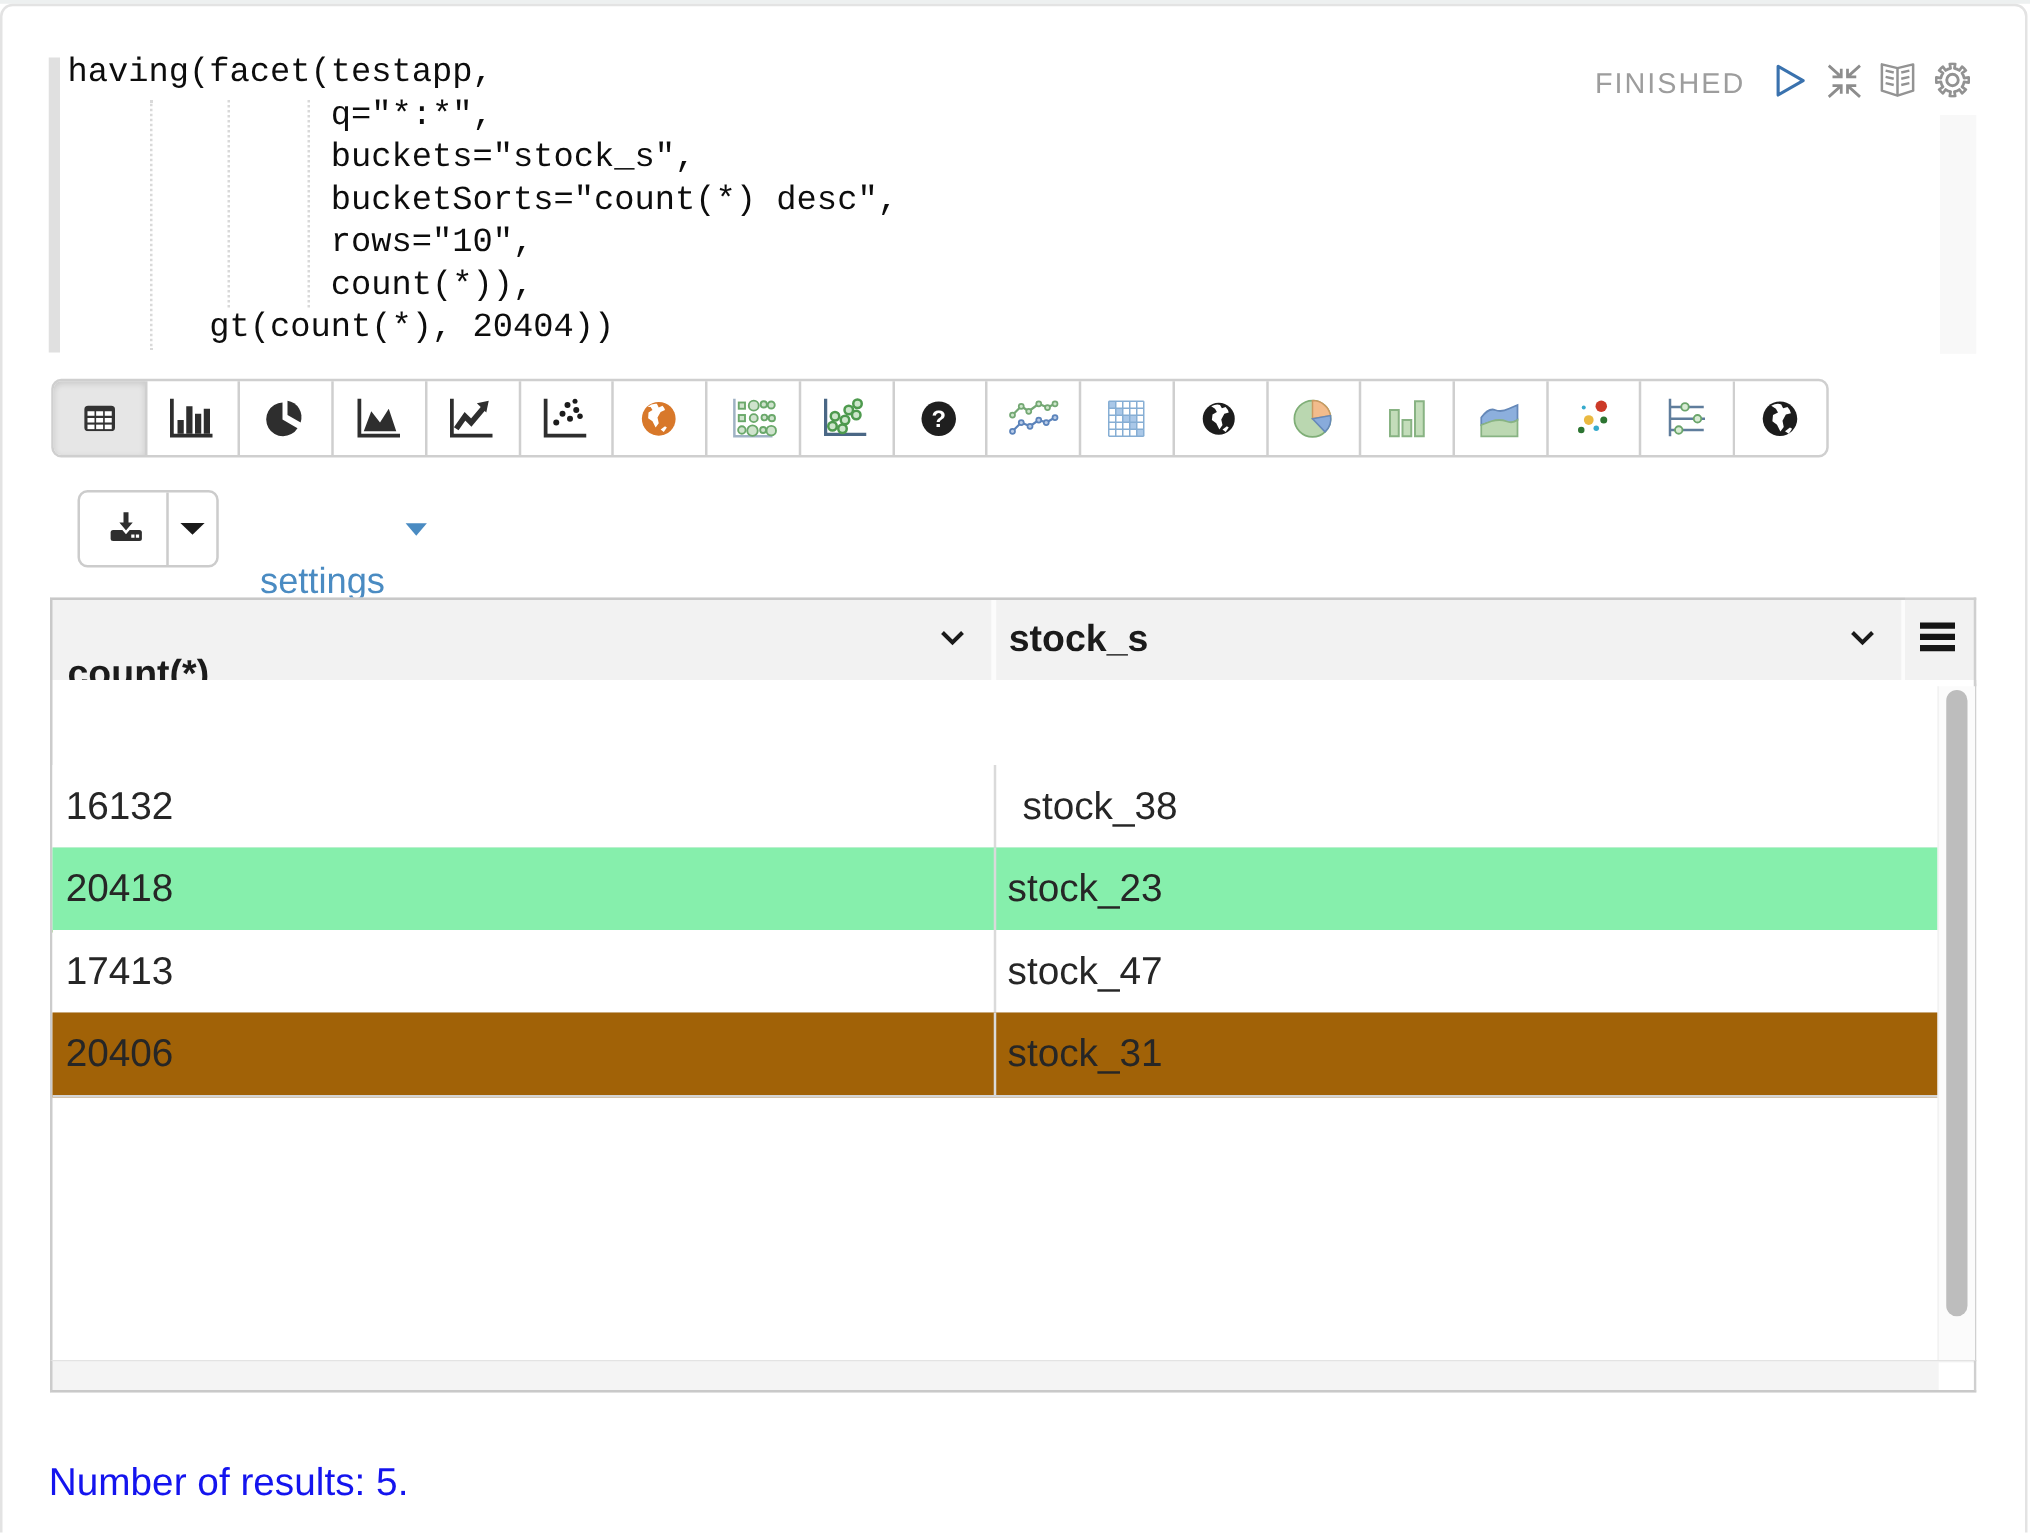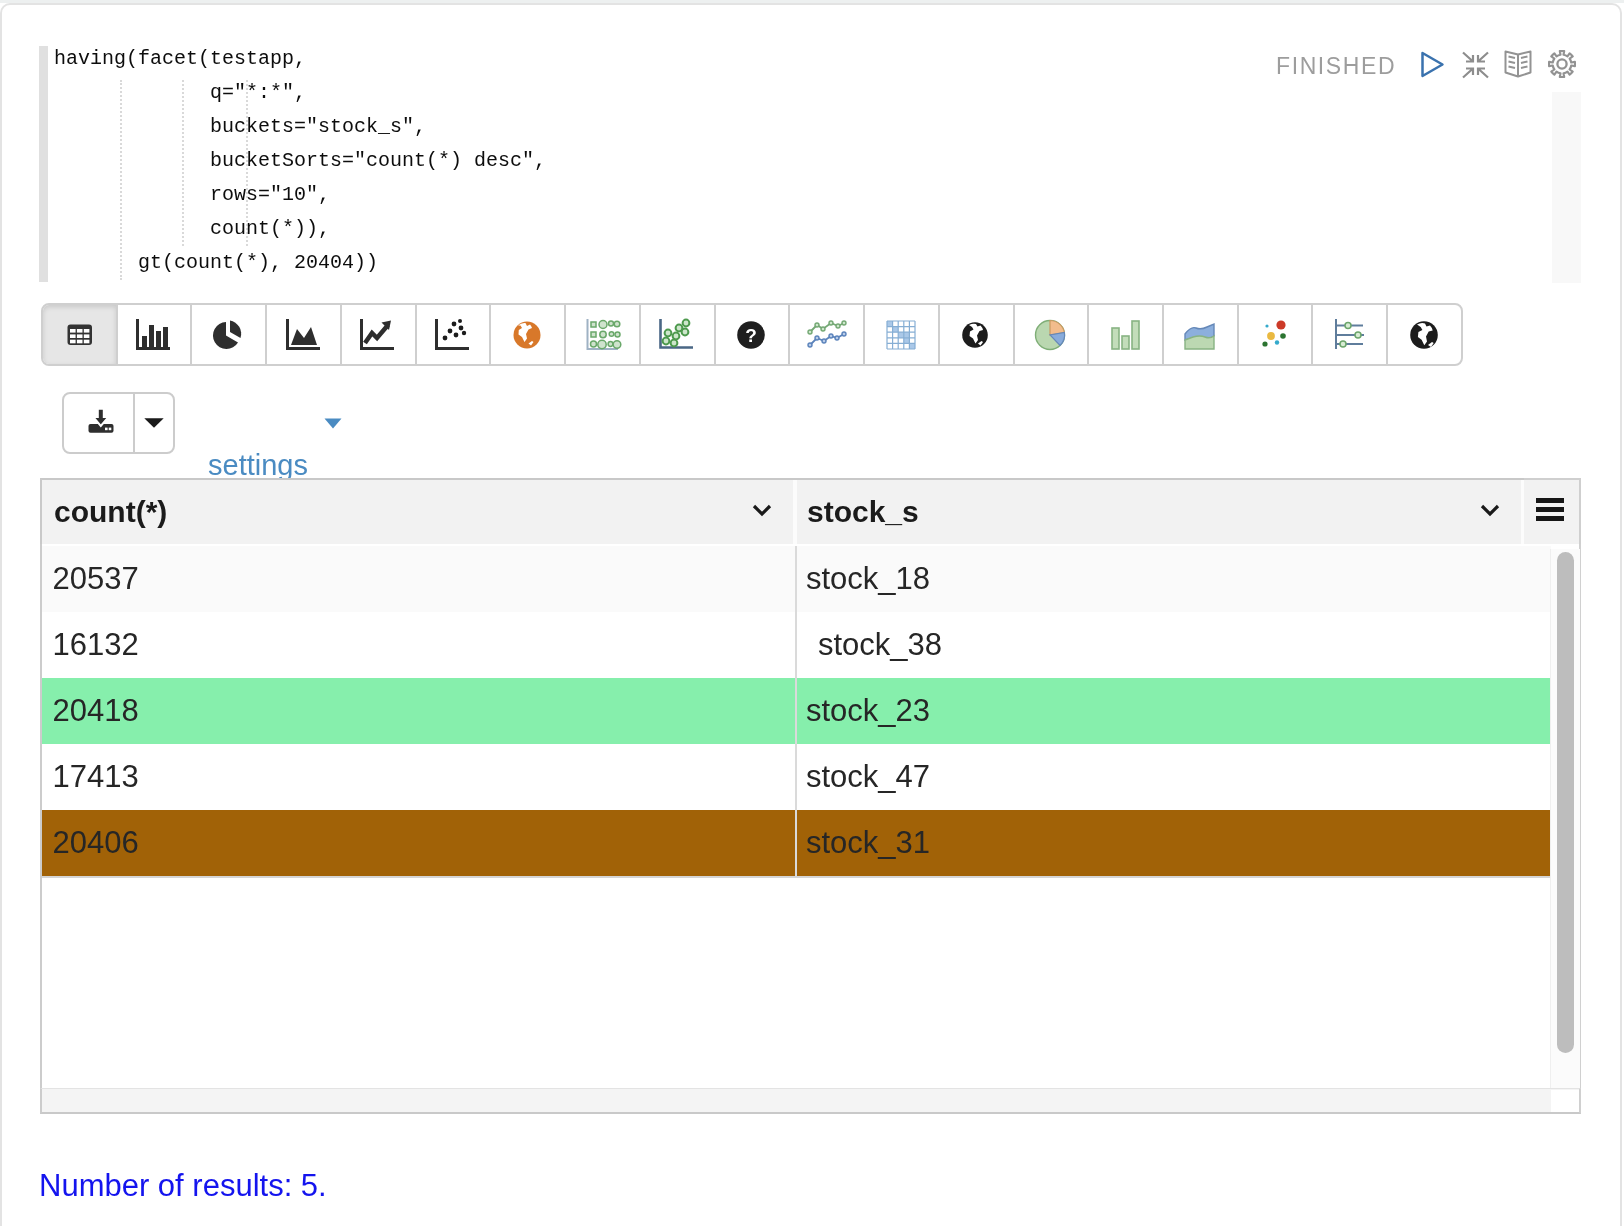--- a/index.html
+++ b/index.html
@@ -2,21 +2,21 @@
 <html><head>
 <meta charset="utf-8">
 <style>
   html,body{margin:0;padding:0;background:#fff;font-family:"Liberation Sans",sans-serif;}
   body{width:1624px;height:1226px;position:relative;overflow:hidden;}
   .abs{position:absolute;}
   .topstrip{left:0;top:0;width:1624px;height:3px;background:#edf0f0;}
   .card{left:0;top:3px;width:1618px;height:1400px;border:2px solid #e3e3e3;border-radius:10px;background:#fff;}
   
   .gbar{left:39px;top:46px;width:9px;height:236px;background:#e0e0e0;}
-  pre.code{left:54px;top:42px;margin:0;font-family:"Liberation Mono",monospace;font-size:20px;line-height:34px;color:#0d0d0d;}
+  pre.code{left:54px;top:42px;margin:0;font-family:"Liberation Mono",monospace;font-size:27px;line-height:34px;color:#0d0d0d;}
   .guide{border-left:2px dotted #d9d9d9;width:0;}
   .edtrack{left:1552px;top:92px;width:29px;height:191px;background:#f8f8f8;}
   .finished{left:1276px;top:53px;font-size:23px;color:#9d9d9d;letter-spacing:1.6px;}
   
   .toolbar{left:41px;top:303px;height:63px;display:flex;border:2px solid #cfcfcf;border-radius:8px;background:#fff;box-sizing:border-box;width:1422px;}
   .tb{flex:1 1 0;border-left:2px solid #cfcfcf;display:flex;align-items:center;justify-content:center;}
   .tb:first-child{border-left:none;border-radius:6px 0 0 6px;}
   .tb:last-child{border-radius:0 6px 6px 0;}
   .tbsel{background:#e6e6e6;box-shadow:inset 0 2px 5px rgba(0,0,0,0.13);}
   
@@ -306,39 +306,34 @@
   </div>
 </div>
 <div class="abs settings">settings</div>
 <svg class="abs" style="left:324px;top:418px;" width="18" height="11" viewBox="0 0 18 11">
     <path d="M0.5 0.5 H17.5 L9 10.5 Z" fill="#4a8bc2"></path>
   </svg>
 
 <div class="abs thead"></div>
 <div class="abs" style="left:793px;top:480px;width:4px;height:64px;background:#fcfcfc;"></div>
 <div class="abs" style="left:1521px;top:480px;width:3px;height:64px;background:#fcfcfc;"></div>
-<div class="abs htext" style="left:54px;top:495px;">count(*)</div>
+<div class="abs htext" style="left:54px;top:523px;">count(*)</div>
 <div class="abs htext" style="left:807px;top:495px;">stock_s</div>
 <svg class="abs" style="left:752px;top:504px;" width="20" height="13" viewBox="0 0 20 13">
     <path d="M2 2 L10 10 L18 2" fill="none" stroke="#1a1a1a" stroke-width="3.2"></path>
   </svg>
 <svg class="abs" style="left:1480px;top:504px;" width="20" height="13" viewBox="0 0 20 13">
     <path d="M2 2 L10 10 L18 2" fill="none" stroke="#1a1a1a" stroke-width="3.2"></path>
   </svg>
 <div class="abs hmenu"></div>
 <div class="abs" style="left:1536px;top:498px;width:28px;height:5px;background:#161616;"></div>
 <div class="abs" style="left:1536px;top:507px;width:28px;height:5px;background:#161616;"></div>
 <div class="abs" style="left:1536px;top:516px;width:28px;height:5px;background:#161616;"></div>
 
 <div class="abs tbodyarea" id="tbody">
-    <div class="row" style="top:2px;background:#fafafa;border-bottom:2px solid #e2e2e2;">
-      <div class="rtext" style="left:10.5px;">20537</div>
-      <div class="rtext" style="left:764px;">stock_18</div>
-      <div style="position:absolute;left:753px;top:0;width:2px;height:66px;background:#dadada;"></div>
-    </div>
     <div class="row" style="top:68px;background:#ffffff;border-bottom:2px solid #e2e2e2;">
       <div class="rtext" style="left:10.5px;">16132</div>
       <div class="rtext" style="left:764px;margin-left:12px;">stock_38</div>
       <div style="position:absolute;left:753px;top:0;width:2px;height:66px;background:#dadada;"></div>
     </div>
     <div class="row" style="top:134px;background:#86efac;border-bottom:2px solid #4d7c0f;">
       <div class="rtext" style="left:10.5px;">20418</div>
       <div class="rtext" style="left:764px;">stock_23</div>
       <div style="position:absolute;left:753px;top:0;width:2px;height:66px;background:#dadada;"></div>
     </div>

